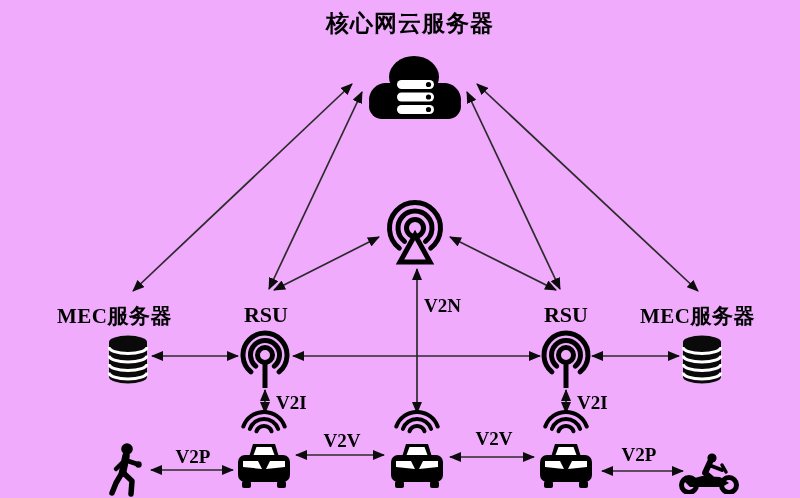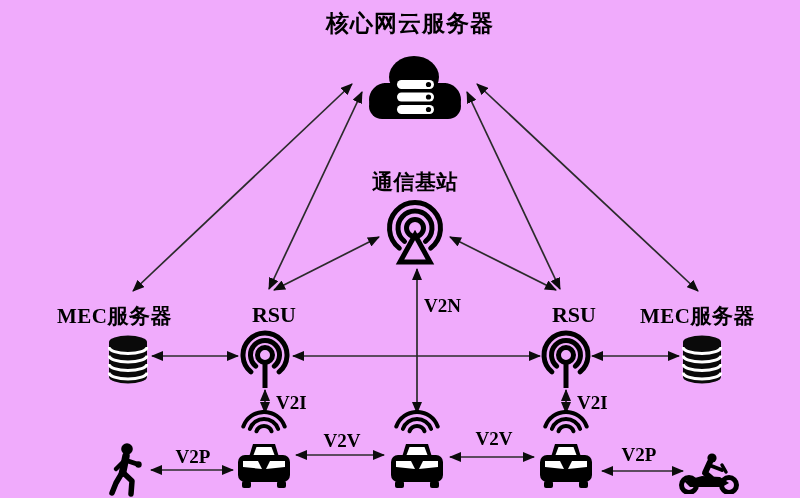--- a/index.html
+++ b/index.html
@@ -3,21 +3,21 @@
 <meta charset="utf-8">
 <style>
   html,body{margin:0;padding:0;background:#fff;}
   .stage{position:relative;width:800px;height:498px;background:#f0abfc;
          font-family:Liberation Serif, serif;overflow:hidden;}
   .edges{position:absolute;left:0;top:0;}
   .icon{position:absolute;}
   .lbl{position:absolute;font-weight:bold;color:#000;white-space:nowrap;}
   .cjk{font-size:21px;text-align:center;letter-spacing:0.5px;}
   .title{font-size:23px;text-align:center;letter-spacing:1px;}
-  .latin{font-size:22px;text-align:right;}
+  .latin{font-size:22px;text-align:center;}
   .link{font-size:19px;}
 </style>
 </head>
 <body>
 
 <div class="stage">
 
   <svg class="edges" width="800" height="498" viewBox="0 0 800 498">
     <defs>
       <marker id="ah" markerUnits="userSpaceOnUse" markerWidth="12" markerHeight="10" viewBox="0 0 12 10" refX="11" refY="5" orient="auto-start-reverse">
@@ -170,21 +170,20 @@
     <g stroke="#000" fill="none" stroke-linecap="round" stroke-linejoin="round">
       <path d="M32 10 L27 21 L33 26" stroke-width="6"></path>
       <line x1="31" y1="13" x2="44" y2="18" stroke-width="4"></line>
       <line x1="44" y1="13" x2="48" y2="20" stroke-width="3.5"></line>
       <path d="M28 22 L34 29 L40 29" stroke-width="4.5"></path>
     </g>
   </svg>
 
   <div class="lbl title" style="left:310px;top:8px;width:200px;">核心网云服务器</div>
 
-  <div class="lbl cjk" style="left:355px;top:168px;width:120px;">通信基站</div>
 
   <div class="lbl cjk" style="left:52px;top:302px;width:125px;">MEC服务器</div>
 
   <div class="lbl latin" style="left:236px;top:302px;width:60px;">RSU</div>
 
   <div class="lbl latin" style="left:536px;top:302px;width:60px;">RSU</div>
 
   <div class="lbl cjk" style="left:635px;top:302px;width:125px;">MEC服务器</div>
 
   <div class="lbl link" style="left:424px;top:295px;">V2N</div>

